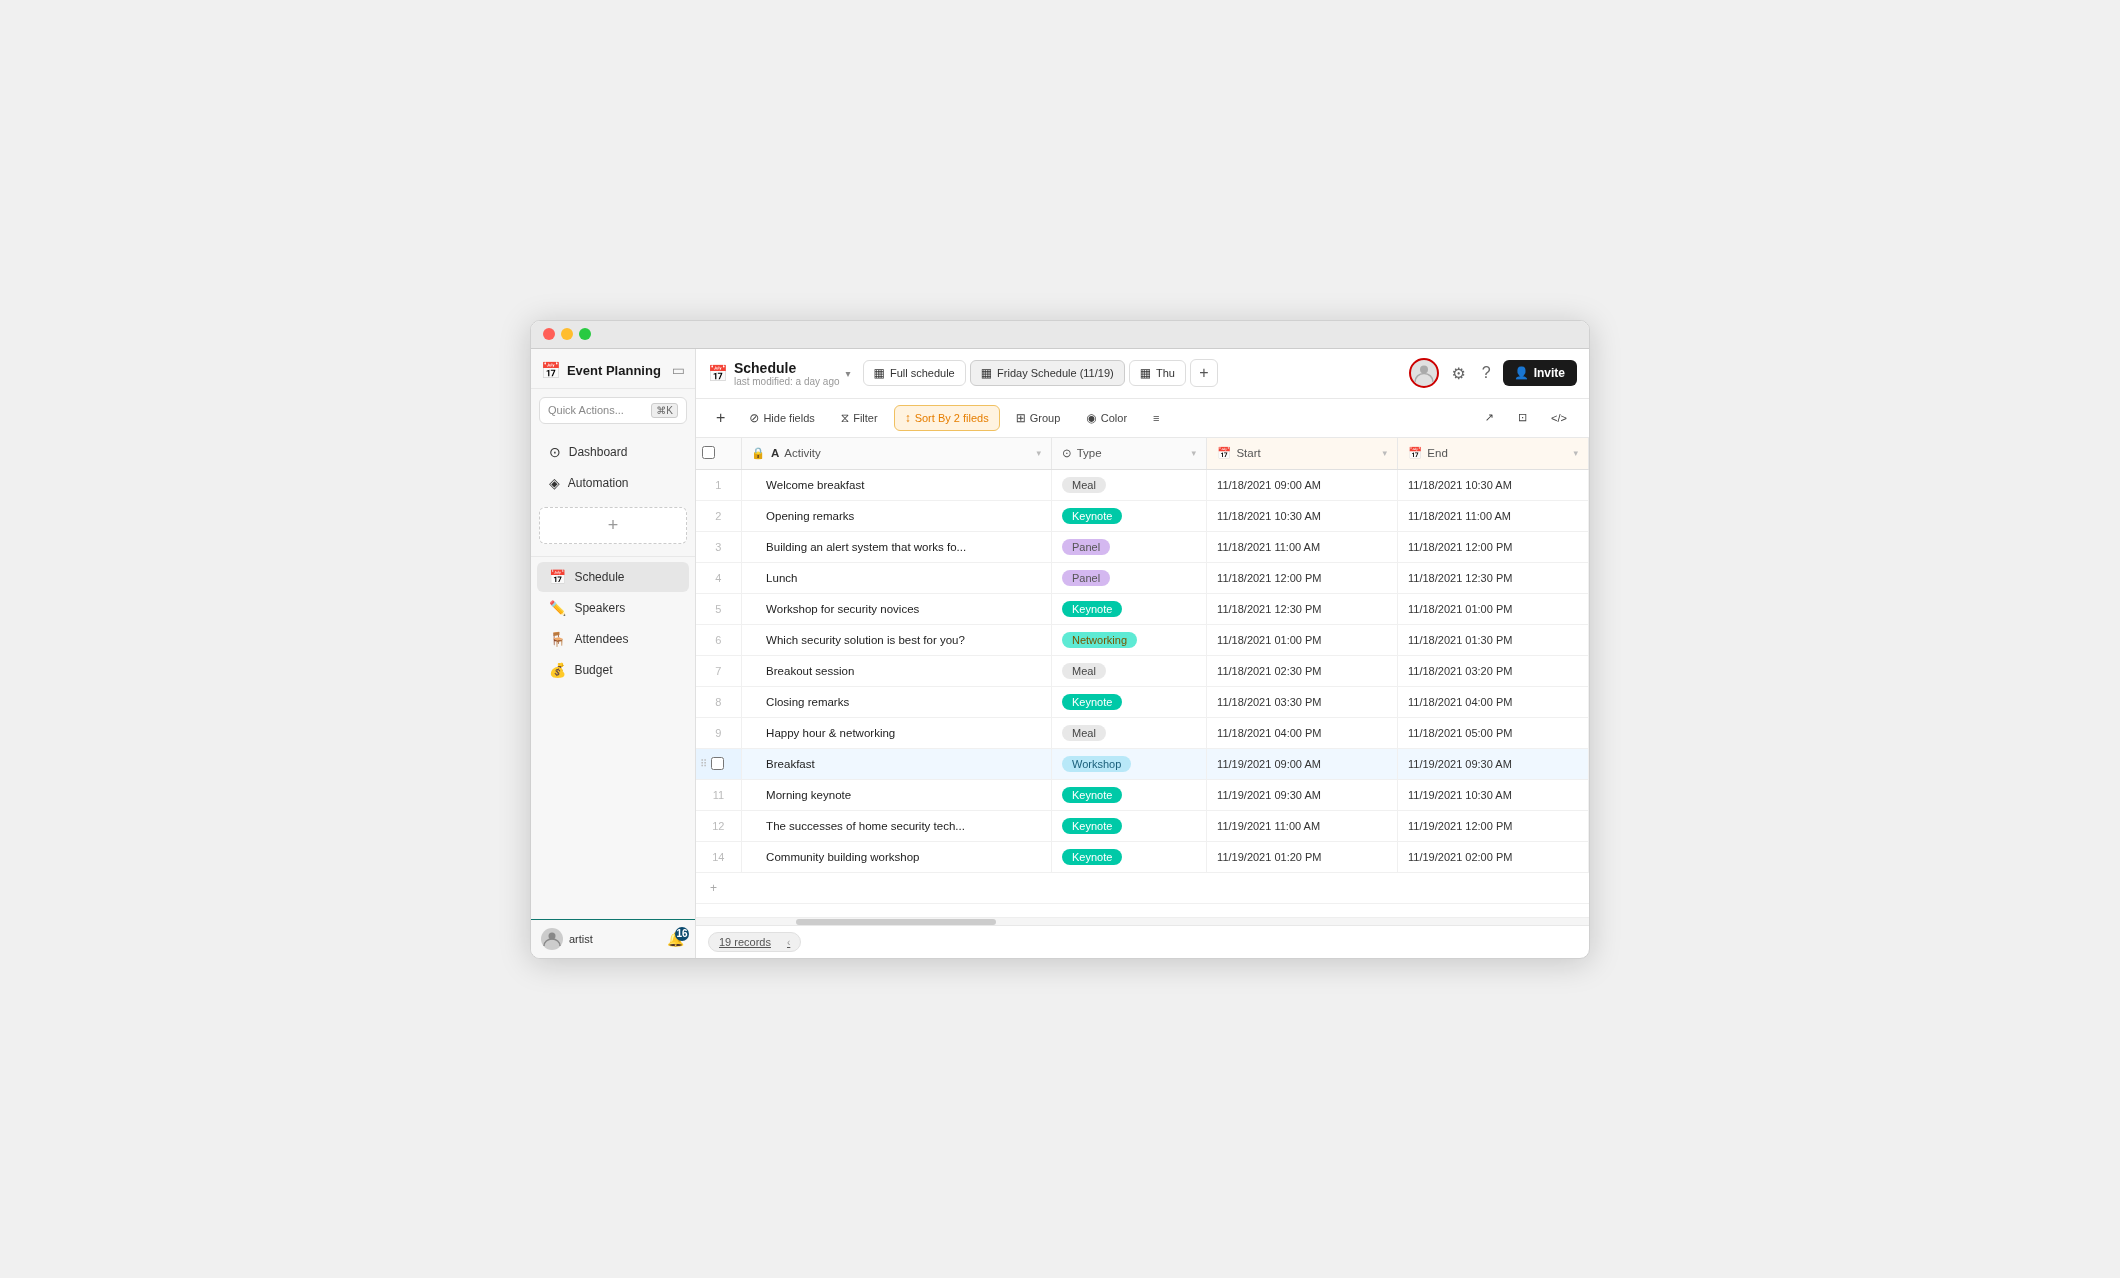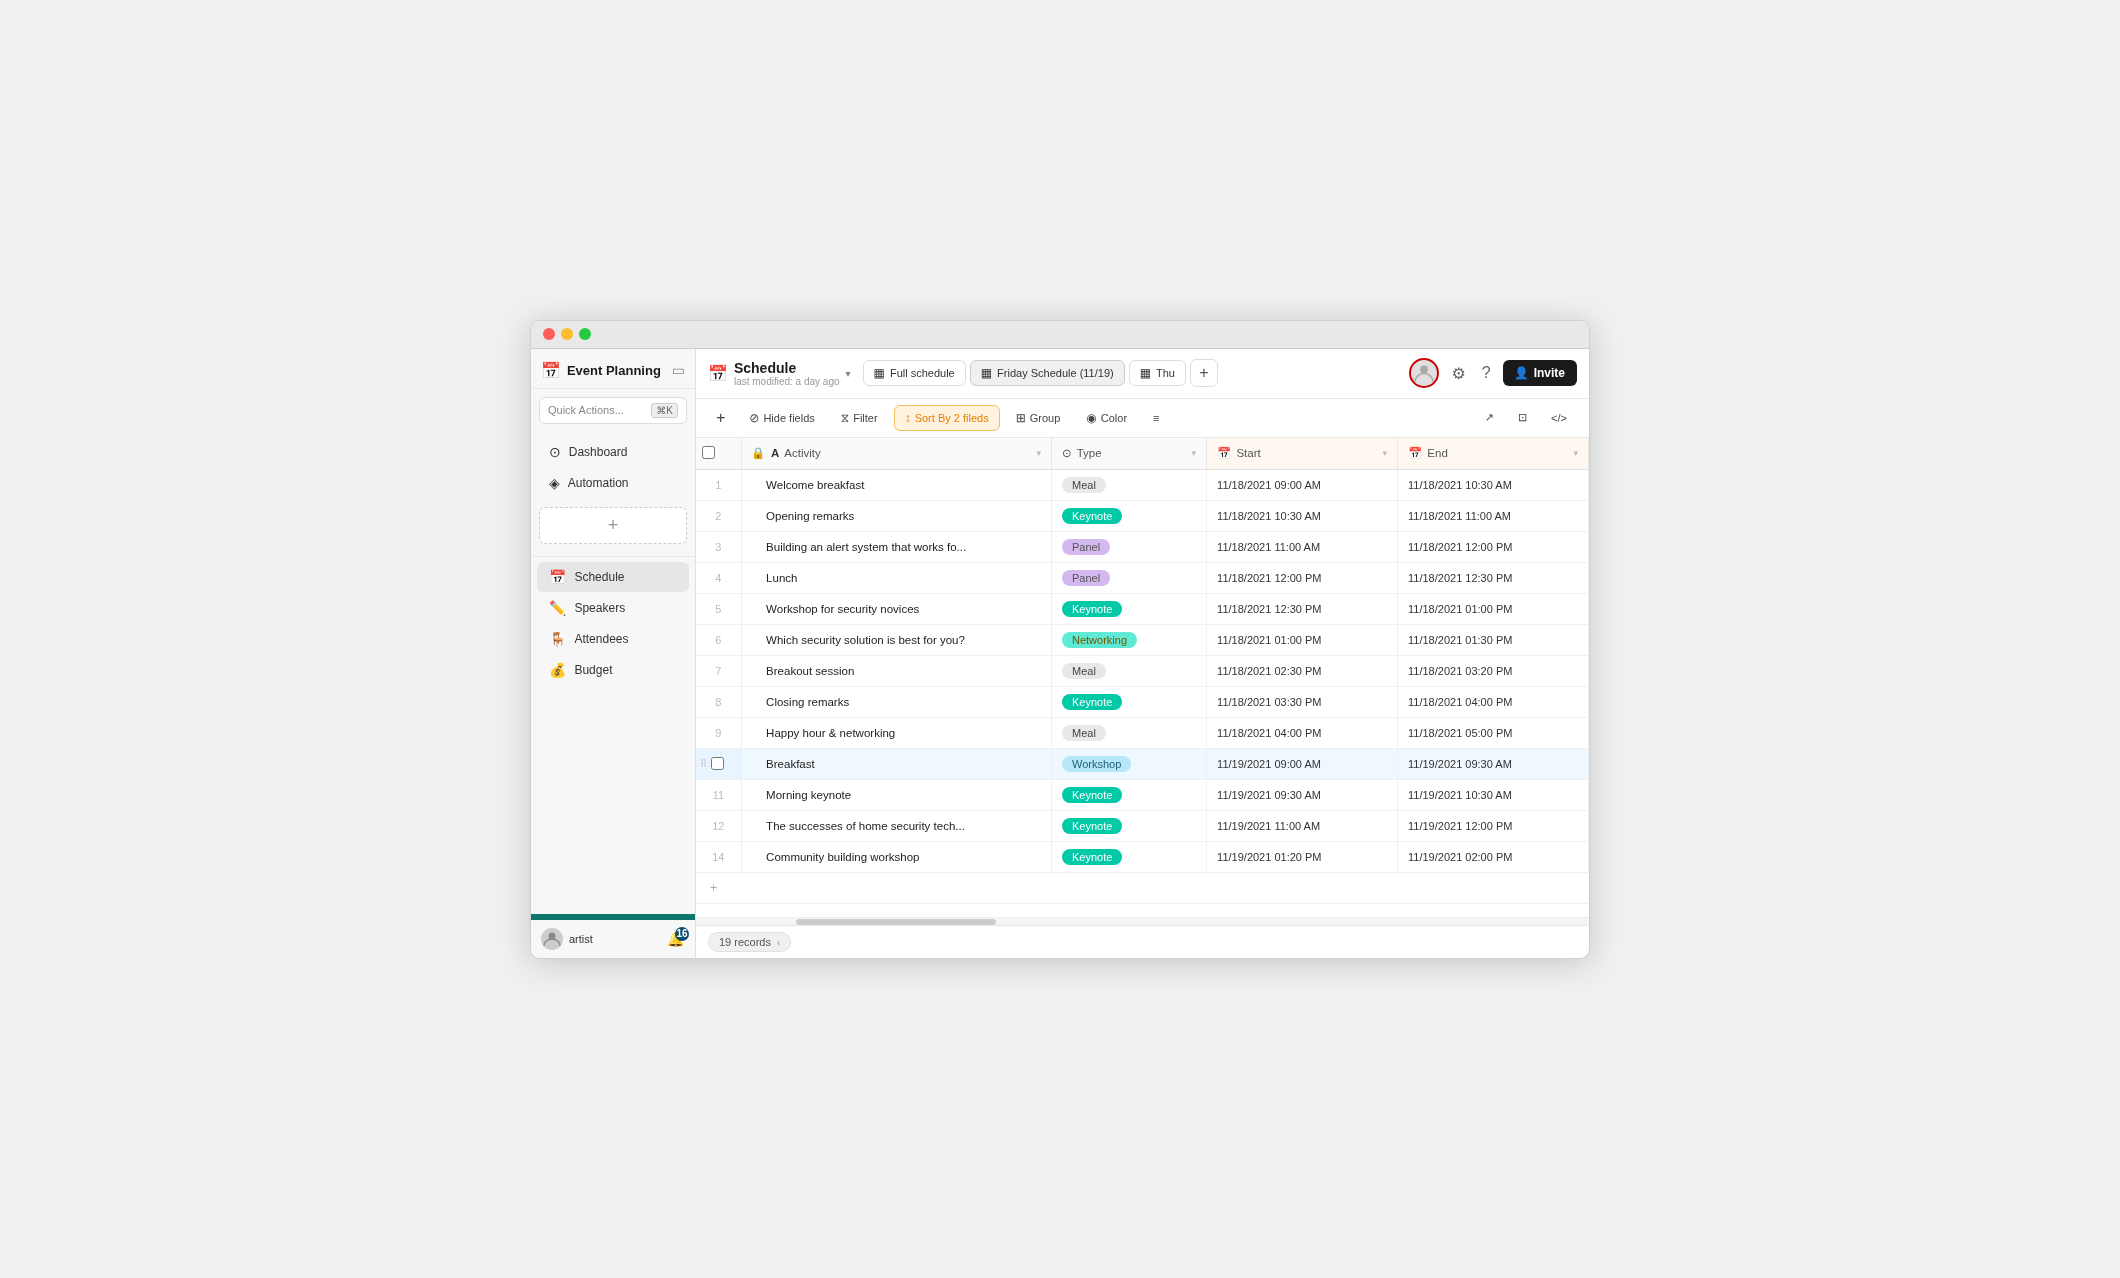--- a/index.html
+++ b/index.html
@@ -18,21 +18,21 @@
     .sidebar-icon { font-size: 16px; }
     .sidebar-toggle { font-size: 14px; color: #888; cursor: pointer; background: none; border: none; }
     .quick-actions { margin: 8px 8px; background: #fff; border: 1px solid #ddd; border-radius: 6px; padding: 5px 8px; display: flex; align-items: center; justify-content: space-between; font-size: 11px; color: #888; cursor: pointer; }
     .kbd { background: #eee; border: 1px solid #ccc; border-radius: 3px; padding: 1px 4px; font-size: 10px; color: #666; }
     .sidebar-nav { padding: 4px 0; }
     .sidebar-nav-item { display: flex; align-items: center; gap: 8px; padding: 7px 12px; font-size: 12px; color: #333; cursor: pointer; border-radius: 6px; margin: 1px 6px; }
     .sidebar-nav-item.active { background: #e6e6e6; font-weight: 500; }
     .sidebar-nav-icon { font-size: 14px; }
     .sidebar-add { margin: 4px 8px 8px; background: #fff; border: 1px dashed #ccc; border-radius: 6px; padding: 7px; text-align: center; font-size: 18px; color: #999; cursor: pointer; }
     .sidebar-section { padding: 4px 0; border-top: 1px solid #e8e8e8; margin-top: 4px; }
-    .sidebar-bottom { margin-top: auto; border-top: 6px solid #0f766e; padding: 8px 10px; display: flex; align-items: center; justify-content: space-between; }
+    .sidebar-bottom { margin-top: auto; border-top: 1px solid #0f766e; padding: 8px 10px; display: flex; align-items: center; justify-content: space-between; }
     .user-info { display: flex; align-items: center; gap: 6px; font-size: 11px; color: #333; }
     .user-avatar { width: 22px; height: 22px; border-radius: 50%; background: #ccc; display: flex; align-items: center; justify-content: center; font-size: 10px; }
     .notif-btn { position: relative; background: none; border: none; font-size: 14px; cursor: pointer; color: #555; }
     .notif-badge { position: absolute; top: -4px; right: -4px; background: #0c4a6e; color: #fff; font-size: 10px; border-radius: 50%; width: 14px; height: 14px; display: flex; align-items: center; justify-content: center; font-weight: 700; }
     
     .main-content { flex: 1; display: flex; flex-direction: column; overflow: hidden; }
     
     .top-bar { display: flex; align-items: center; padding: 0 12px; height: 50px; border-bottom: 1px solid #e8e8e8; gap: 8px; flex-shrink: 0; }
     .schedule-title-area { display: flex; align-items: center; gap: 6px; min-width: 140px; }
     .schedule-icon { font-size: 16px; }
@@ -78,21 +78,21 @@
     .row-checkbox { width: 13px; height: 13px; border: 1px solid #ccc; border-radius: 3px; cursor: pointer; }
     .badge { display: inline-block; padding: 2px 10px; border-radius: 20px; font-size: 11px; font-weight: 500; }
     .badge-meal { background: #e8e8e8; color: #444; }
     .badge-keynote { background: #00c9a7; color: #fff; }
     .badge-panel { background: #d4b8f0; color: #555; }
     .badge-networking { background: #5eead4; color: #775500; }
     .badge-workshop { background: #b8e8f8; color: #1a5f7a; }
     .date-cell { font-size: 11px; color: #333; white-space: nowrap; }
     
     .bottom-bar { border-top: 1px solid #e8e8e8; padding: 6px 12px; display: flex; align-items: center; gap: 8px; flex-shrink: 0; }
-    .records-badge { background: #f0f0f0; border: 1px solid #e0e0e0; border-radius: 20px; padding: 3px 10px; font-size: 11px; color: #555; display: flex; align-items: flex-end; gap: 6px; cursor: pointer; }
+    .records-badge { background: #f0f0f0; border: 1px solid #e0e0e0; border-radius: 20px; padding: 3px 10px; font-size: 11px; color: #555; display: flex; align-items: flex-end; gap: 16px; cursor: pointer; text-decoration: underline; }
     .collapse-icon { font-size: 10px; color: #999; }
     .scrollbar-area { height: 8px; background: #f5f5f5; border-top: 1px solid #eee; position: relative; }
     .scrollbar-thumb { height: 6px; width: 200px; background: #ccc; border-radius: 3px; position: absolute; left: 100px; top: 1px; }
     .add-row { display: flex; align-items: center; padding: 8px 14px; color: #aaa; font-size: 12px; cursor: pointer; border-bottom: 1px solid #f0f0f0; gap: 6px; }
   </style>
 </head>
 <body>
 
 <div class="app-window">
 

